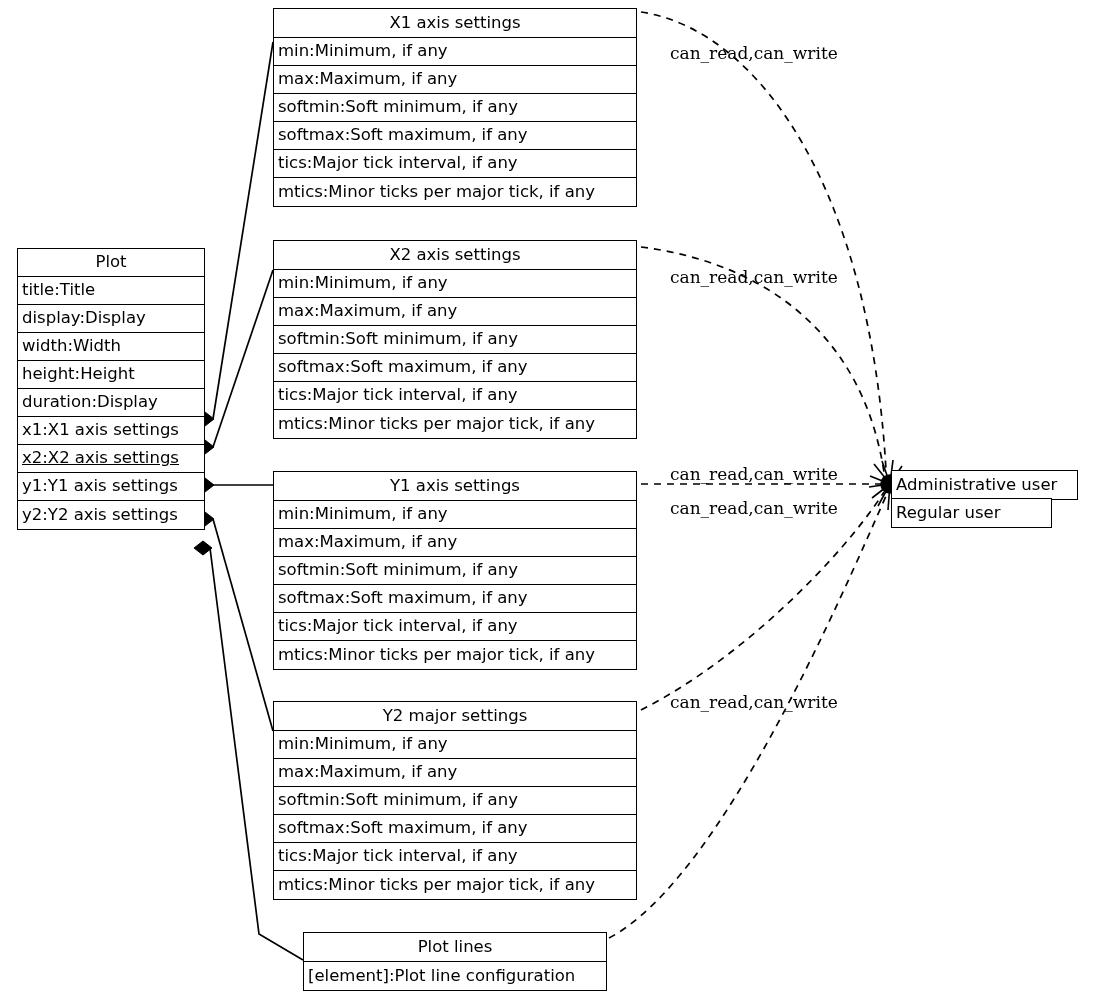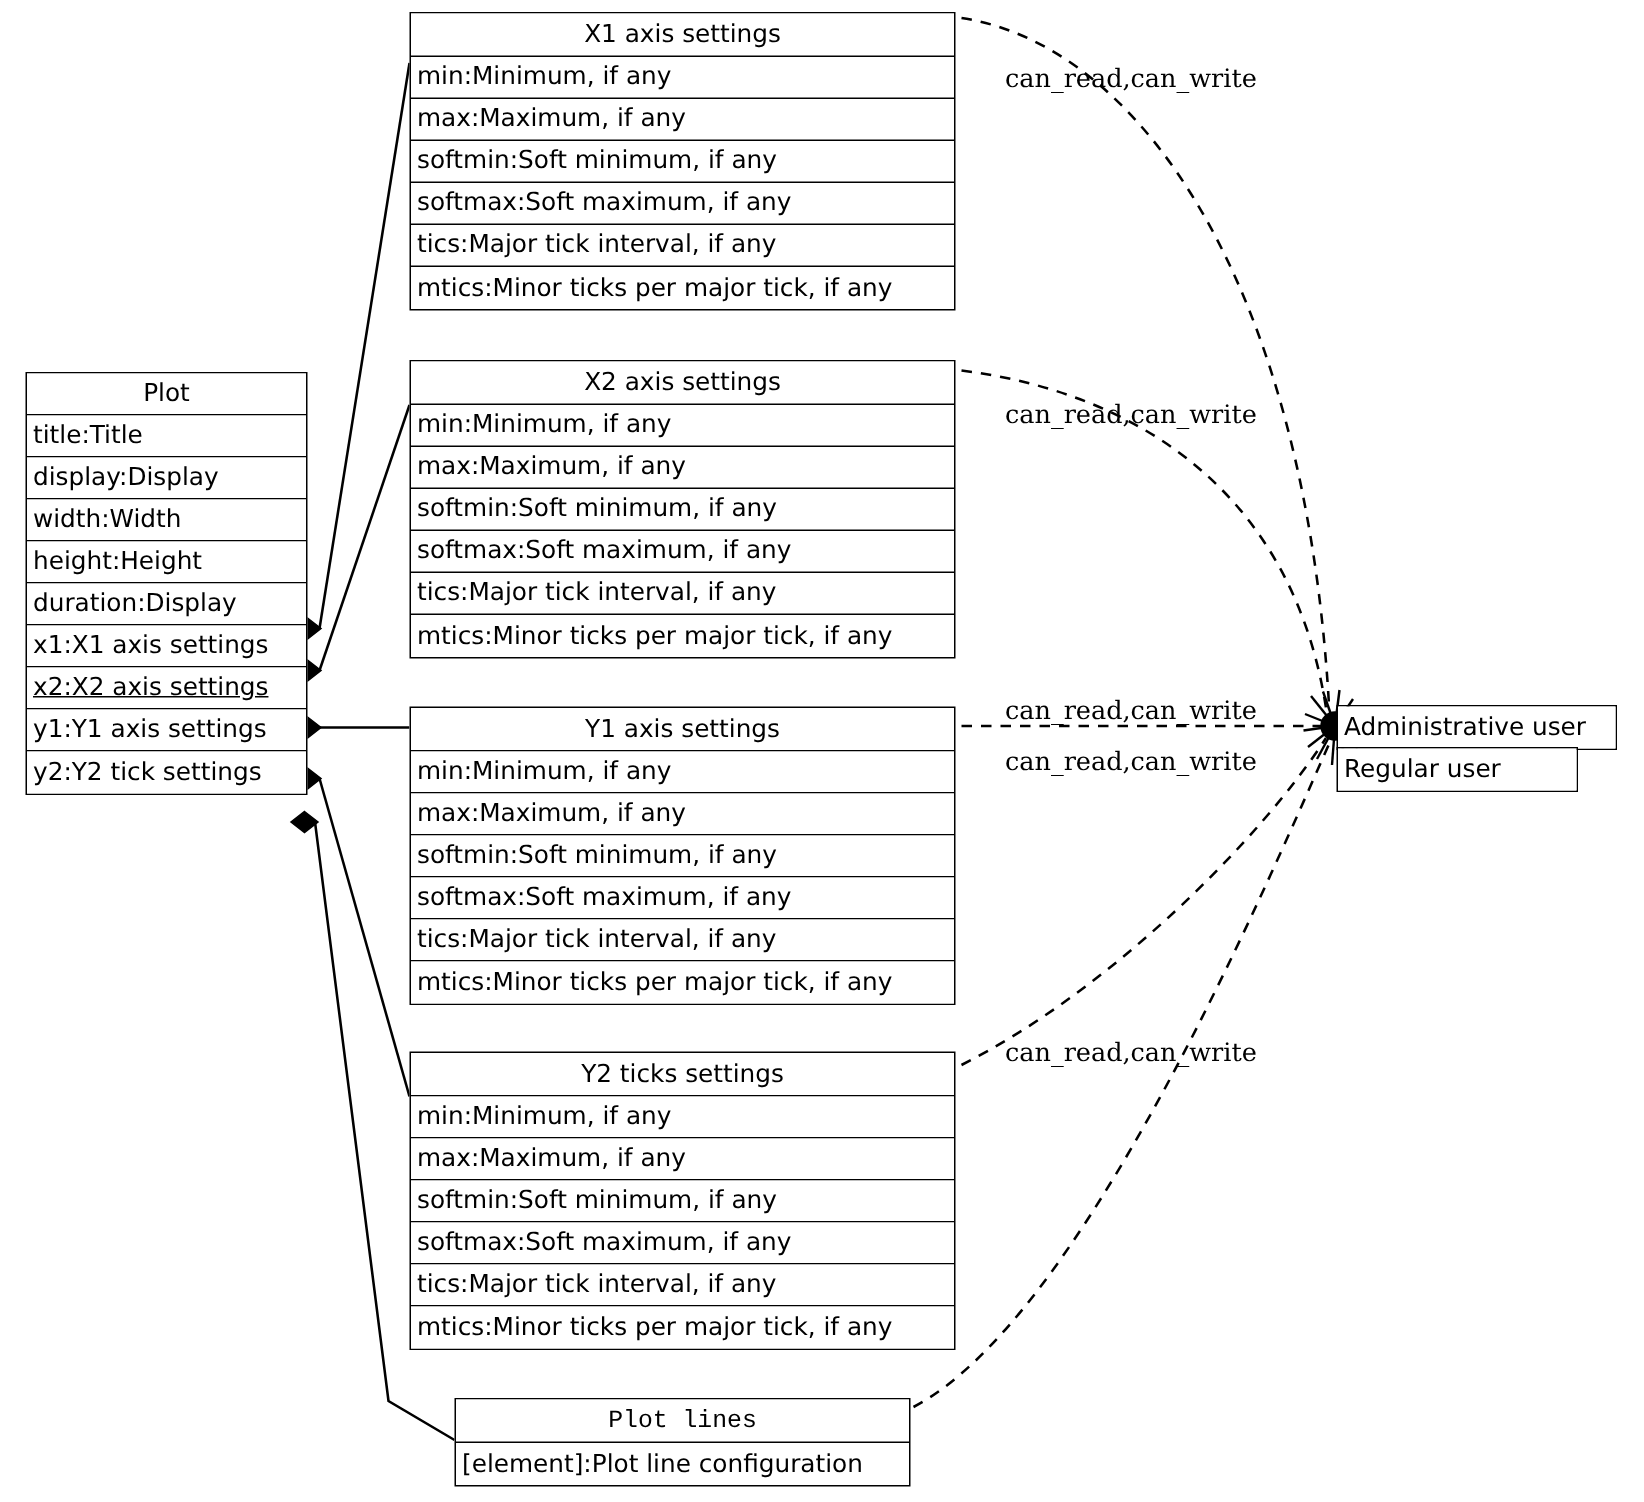--- a/index.html
+++ b/index.html
@@ -97,21 +97,21 @@
   <div class="umlbox" style="left:17px;top:248px;width:188px;">
     <div class="row head" style="height:28px;">Plot</div>
     <div class="row" style="height:28px;">title:Title</div>
     <div class="row" style="height:28px;">display:Display</div>
     <div class="row" style="height:28px;">width:Width</div>
     <div class="row" style="height:28px;">height:Height</div>
     <div class="row" style="height:28px;">duration:Display</div>
     <div class="row" style="height:28px;">x1:X1 axis settings</div>
     <div class="row" style="height:28px;text-decoration:underline;">x2:X2 axis settings</div>
     <div class="row" style="height:28px;">y1:Y1 axis settings</div>
-    <div class="row" style="height:28px;">y2:Y2 tick settings</div>
+    <div class="row" style="height:28px;">y2:Y2 axis settings</div>
   </div>
 
   <div class="umlbox" style="left:273px;top:8px;width:364px;">
     <div class="row head" style="height:29px;">X1 axis settings</div>
     <div class="row" style="height:28px;">min:Minimum, if any</div>
     <div class="row" style="height:28px;">max:Maximum, if any</div>
     <div class="row" style="height:28px;">softmin:Soft minimum, if any</div>
     <div class="row" style="height:28px;">softmax:Soft maximum, if any</div>
     <div class="row" style="height:28px;">tics:Major tick interval, if any</div>
     <div class="row" style="height:28px;">mtics:Minor ticks per major tick, if any</div>
@@ -131,31 +131,31 @@
     <div class="row head" style="height:29px;">Y1 axis settings</div>
     <div class="row" style="height:28px;">min:Minimum, if any</div>
     <div class="row" style="height:28px;">max:Maximum, if any</div>
     <div class="row" style="height:28px;">softmin:Soft minimum, if any</div>
     <div class="row" style="height:28px;">softmax:Soft maximum, if any</div>
     <div class="row" style="height:28px;">tics:Major tick interval, if any</div>
     <div class="row" style="height:28px;">mtics:Minor ticks per major tick, if any</div>
   </div>
 
   <div class="umlbox" style="left:273px;top:701px;width:364px;">
-    <div class="row head" style="height:29px;">Y2 ticks settings</div>
+    <div class="row head" style="height:29px;">Y2 major settings</div>
     <div class="row" style="height:28px;">min:Minimum, if any</div>
     <div class="row" style="height:28px;">max:Maximum, if any</div>
     <div class="row" style="height:28px;">softmin:Soft minimum, if any</div>
     <div class="row" style="height:28px;">softmax:Soft maximum, if any</div>
     <div class="row" style="height:28px;">tics:Major tick interval, if any</div>
     <div class="row" style="height:28px;">mtics:Minor ticks per major tick, if any</div>
   </div>
 
   <div class="umlbox" style="left:303px;top:932px;width:304px;">
-    <div class="row head" style="height:29px;font-family:Liberation Mono, monospace;">Plot lines</div>
+    <div class="row head" style="height:29px;">Plot lines</div>
     <div class="row" style="height:28px;">[element]:Plot line configuration</div>
   </div>
 
   <div style="position:absolute;left:891px;top:470px;z-index:7;">
     <div class="umlbox" style="position:relative;left:0;top:0;width:187px;">
       <div class="row head" style="height:28px;justify-content:flex-start;">Administrative user</div>
     </div>
     <div class="umlbox" style="position:relative;left:0;top:-1.6px;width:161px;">
       <div class="row" style="height:28px;">Regular user</div>
     </div>

